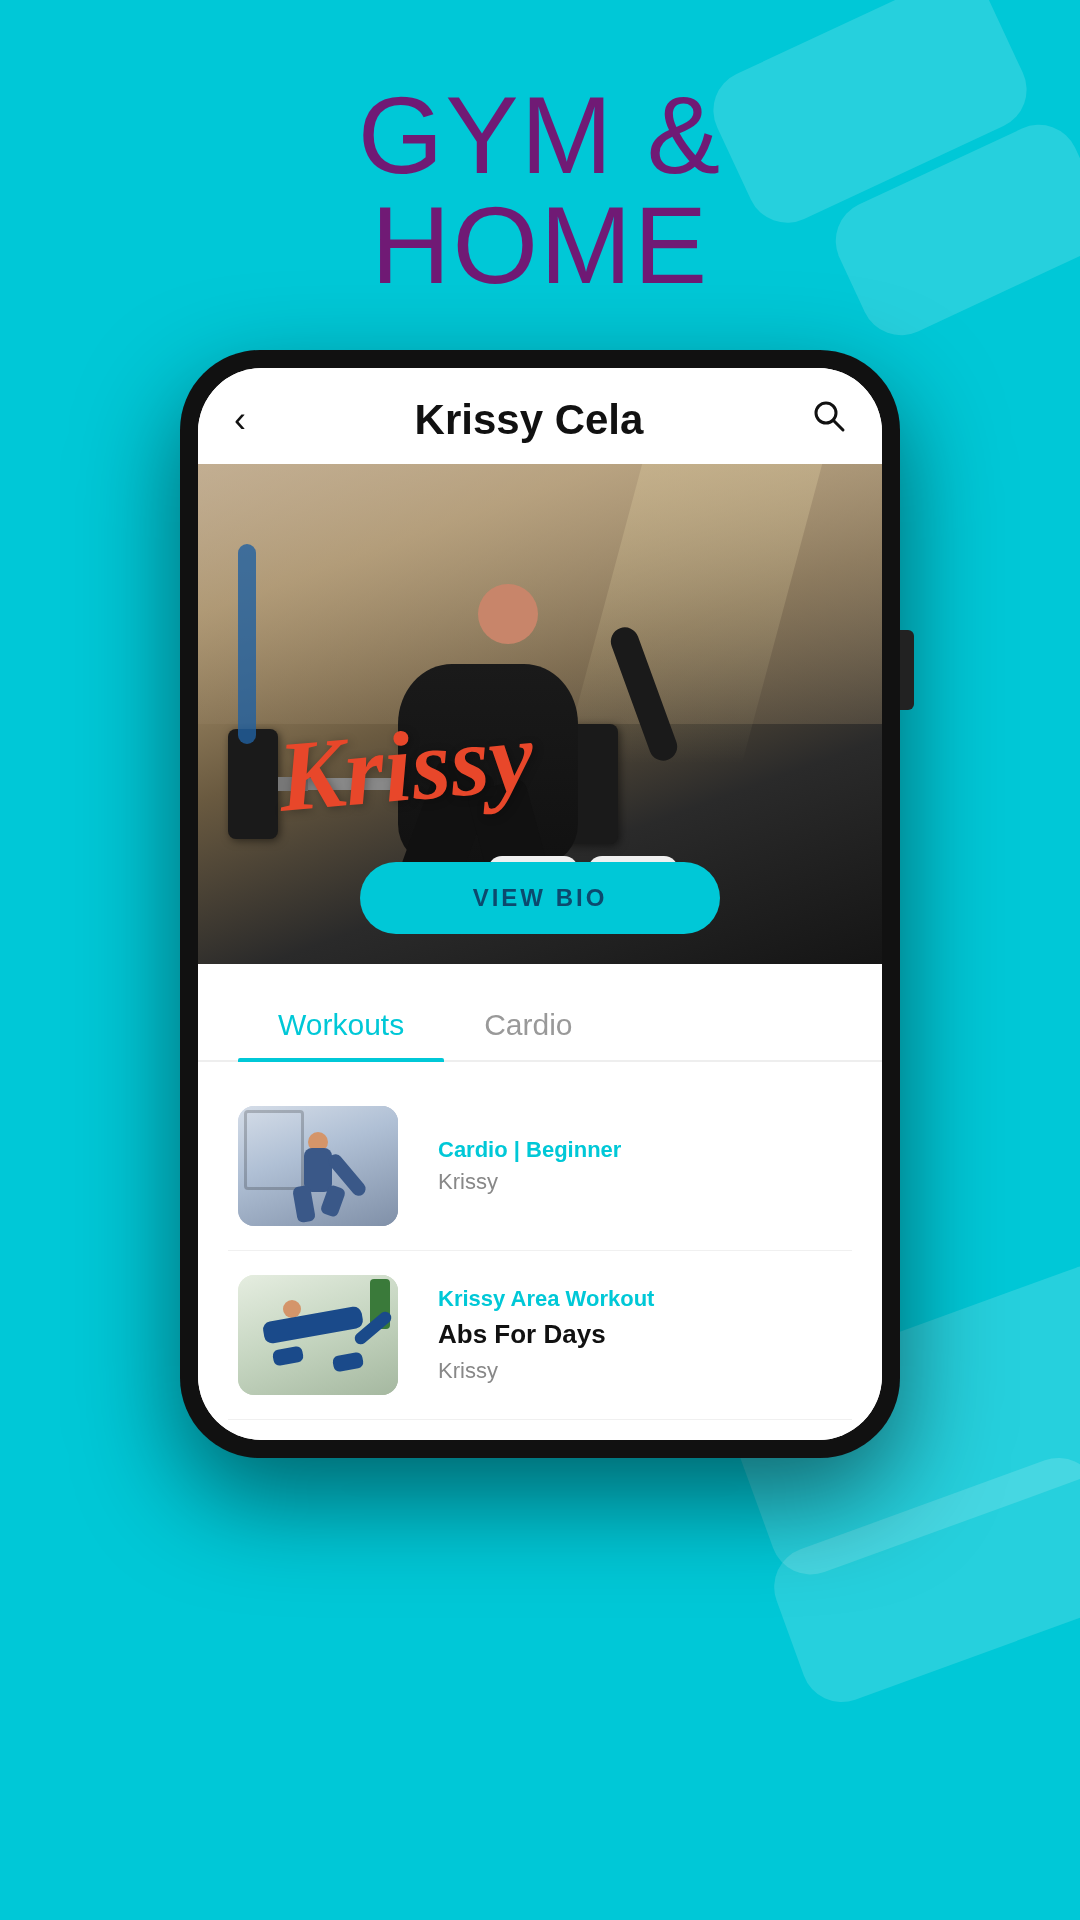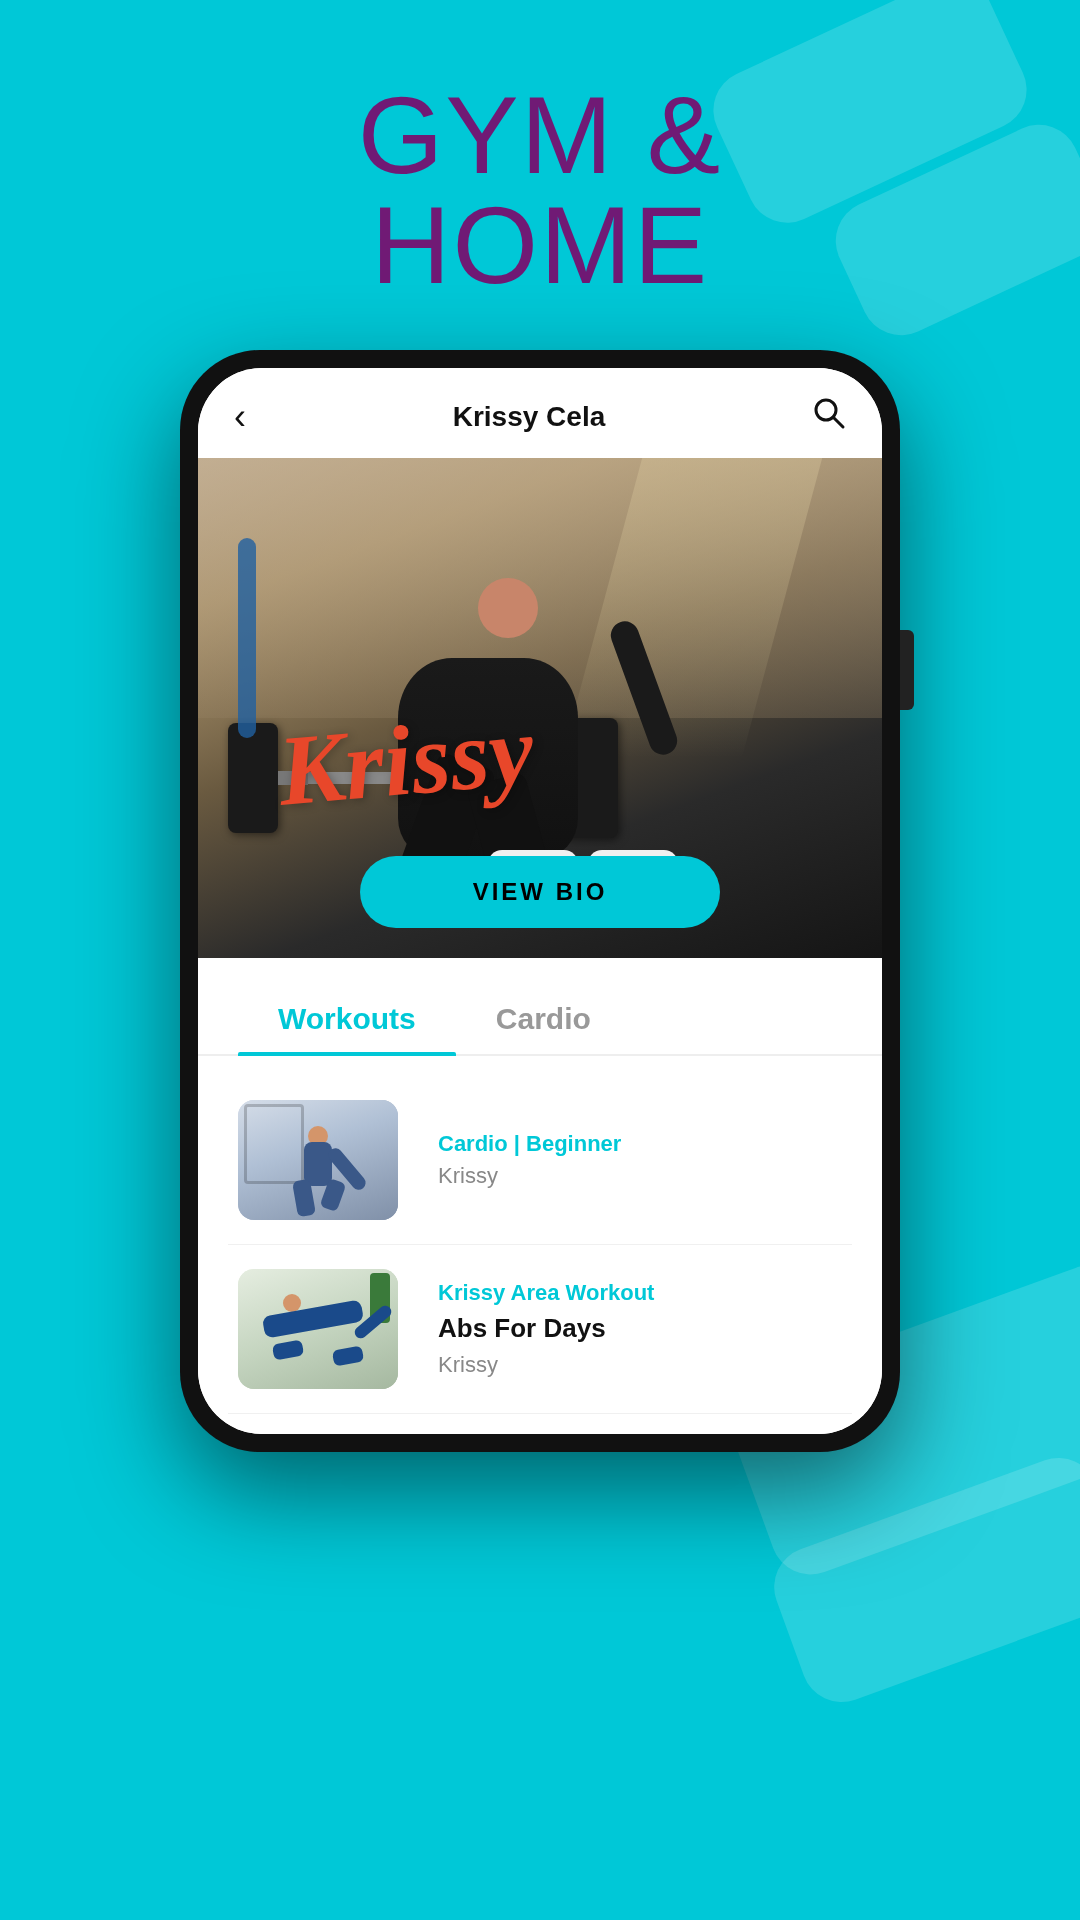--- a/index.html
+++ b/index.html
@@ -111,21 +111,21 @@
       padding: 28px 36px 20px;
       background: white;
     }
     .back-btn {
       font-size: 36px;
       color: #111;
       cursor: pointer;
       font-weight: 300;
     }
     .header-title {
-      font-size: 28px;
+      font-size: 42px;
       font-weight: 700;
       color: #111;
     }
     .search-btn {
       font-size: 34px;
       color: #111;
       cursor: pointer;
     }
 
     
@@ -151,21 +151,21 @@
       transform: rotate(-5deg);
     }
 
     
     .view-bio-btn {
       display: block;
       width: 360px;
       margin: 0 auto;
       padding: 22px 0;
       background: #00C8D7;
-      color: #000000;
+      color: #0c4a6e;
       text-align: center;
       font-size: 24px;
       font-weight: 700;
       letter-spacing: 3px;
       text-transform: uppercase;
       border-radius: 60px;
       cursor: pointer;
       border: none;
       position: absolute;
       bottom: 30px;
@@ -177,21 +177,21 @@
     .tabs-container {
       display: flex;
       border-bottom: 2px solid #eee;
       background: white;
       padding: 0 40px;
       margin-top: 20px;
     }
     .tab-item {
       padding: 24px 40px 18px;
       font-size: 30px;
-      font-weight: 700;
+      font-weight: 400;
       cursor: pointer;
       position: relative;
       color: #999;
     }
     .tab-item.active {
       color: #00C8D7;
     }
     .tab-item.active::after {
       content: '';
       position: absolute;

